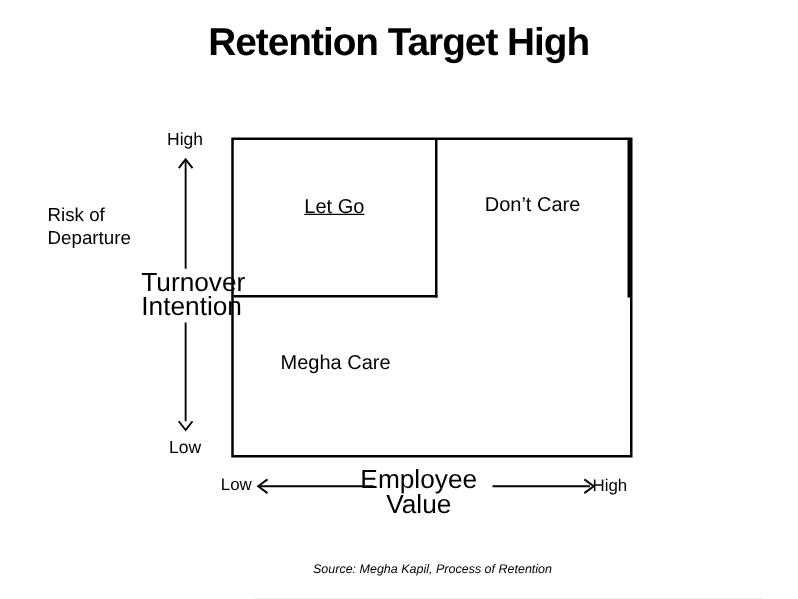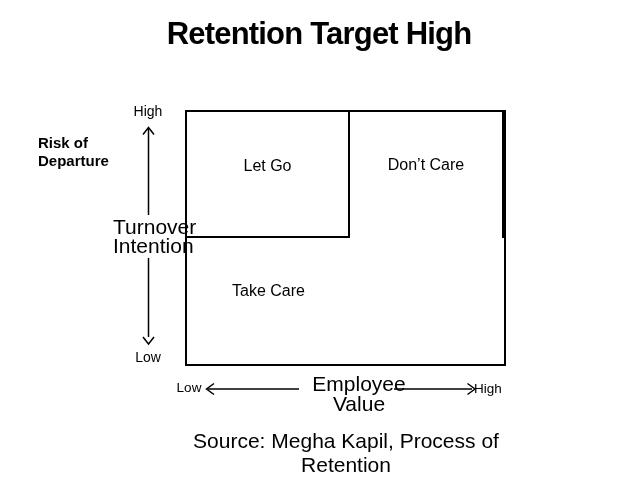--- a/index.html
+++ b/index.html
@@ -23,59 +23,59 @@
     border:2px solid var(--ink);
     display:grid;
     grid-template-columns:163px 1fr;
     grid-template-rows:126px 1fr;
   }
   .cell {
     display:flex; align-items:center; justify-content:center;
     font-size:16px;
   }
   .cell.c-left  { border-right:2px solid var(--ink); }
-  .cell.r-top   { border-bottom:2px solid var(--ink); padding-bottom:16px; }
+  .cell.r-top   { border-bottom:2px solid var(--ink); padding-bottom:16px;text-decoration:underline; }
   .cell.r-bot   { padding-bottom:20px; }
 
   .lbl-sm { font-size:14px; line-height:15px; }
   .lbl-md { font-size:21px; }
 
-  .risk-label   { left:38px;  top:134px; line-height:17.5px; font-size:15px;font-weight:bold; }
+  .risk-label   { left:38px;  top:164px; line-height:17.5px; font-size:15px; }
   .y-high       { left:126px; top:104px; width:44px; text-align:center; }
   .y-axis-label { left:113px; top:217px; line-height:19px; text-align:left; }
   .y-low        { left:126px; top:350px; width:44px; text-align:center; }
 
   .x-low        { left:172px; top:380px; width:34px; text-align:center; font-size:13.5px; line-height:15px; }
-  .x-axis-label { left:308px; top:374px; width:102px; text-align:center; line-height:20px; }
+  .x-axis-label { left:284px; top:374px; width:102px; text-align:center; line-height:20px; }
   .x-high       { left:474px; top:381px; width:38px; text-align:left; font-size:13.5px; line-height:15px; }
 
   .source {
-    left:186px; top:429px; width:320px; text-align:center;
-    font-size:21px;
+    left:186px; top:450px; width:320px; text-align:center;
+    font-style:italic; font-size:10px;
   }
 
   svg.arrows { left:0; top:0; width:638px; height:479px; pointer-events:none; }
   svg.arrows * { stroke:var(--ink); stroke-width:1.5; fill:none; }
 </style>
 </head>
 <body>
 
 <div class="slide">
 
   <div class="abs title">Retention Target High</div>
 
   <div class="abs matrix">
     <div class="cell c-left r-top">
       <span>Let Go</span>
     </div>
     <div class="cell c-left r-bot">
       <span>Don’t Care</span>
     </div>
     <div class="cell r-bot">
-      <span>Take Care</span>
+      <span>Megha Care</span>
     </div>
   </div>
 
   <div class="abs risk-label pre">Risk of
 Departure</div>
   <div class="abs y-high lbl-sm">High</div>
   <div class="abs y-axis-label lbl-md pre">Turnover
 Intention</div>
   <div class="abs y-low lbl-sm">Low</div>
 

